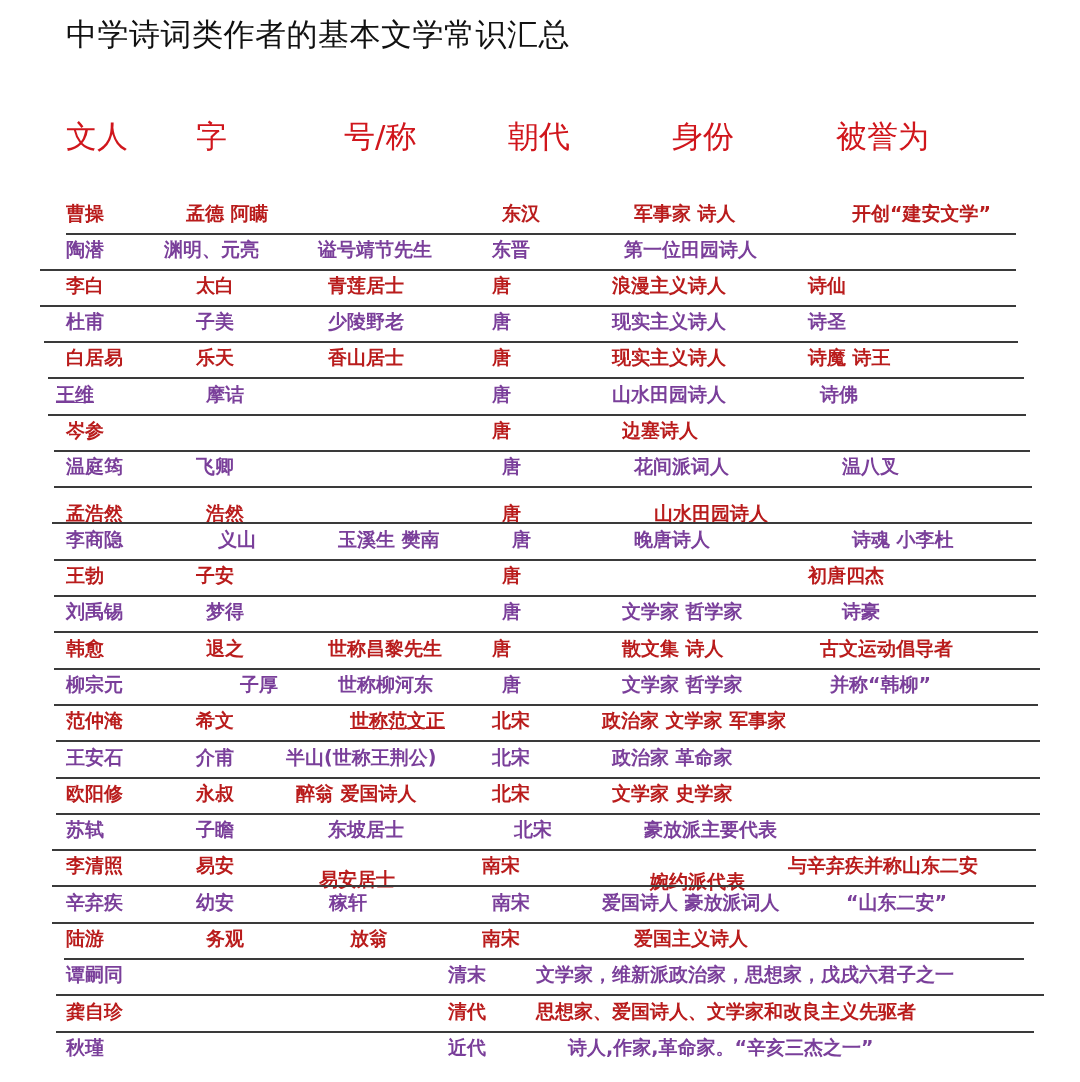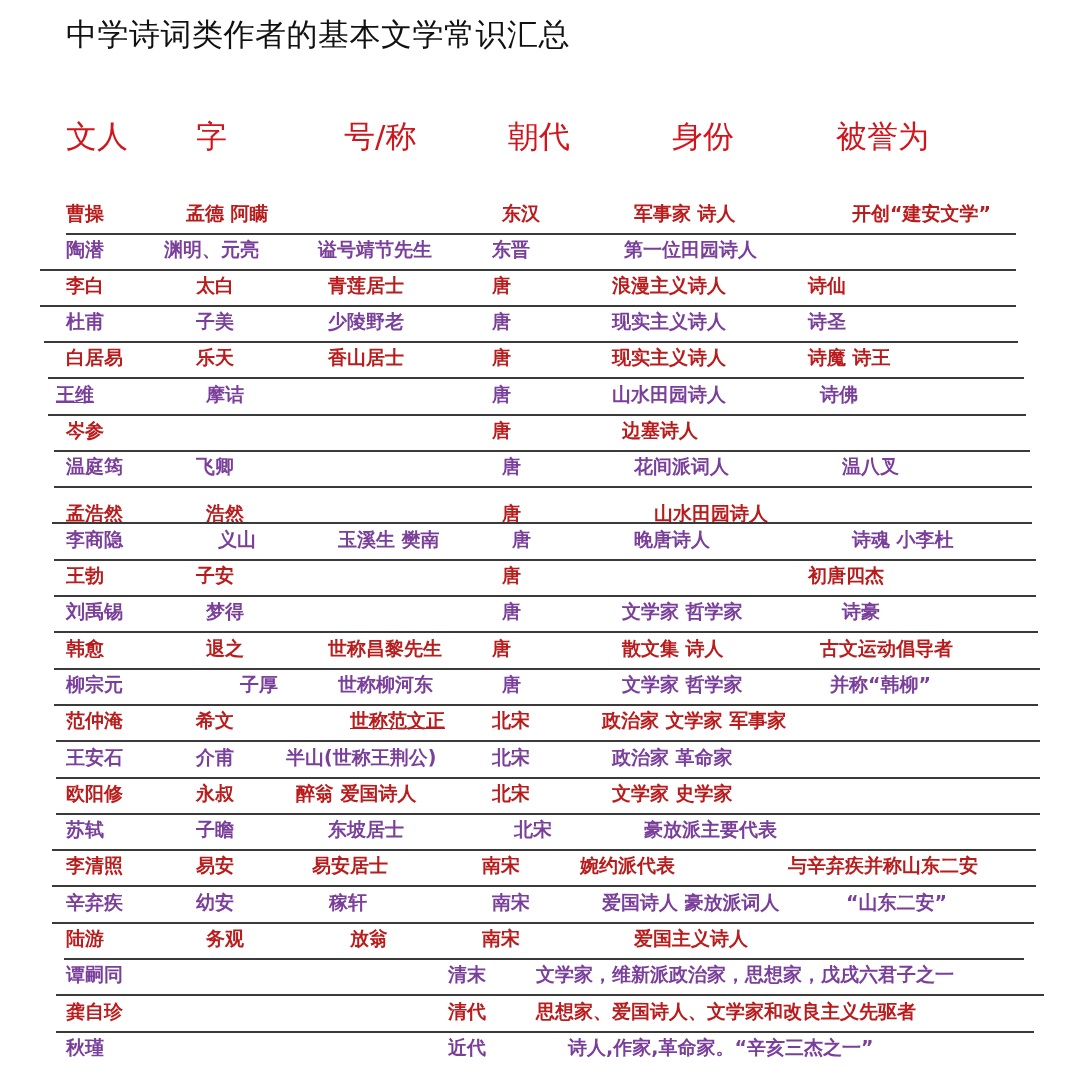--- a/index.html
+++ b/index.html
@@ -169,23 +169,23 @@
       <span class="cell" style="left: 66px;">苏轼</span>
       <span class="cell" style="left: 196px;">子瞻</span>
       <span class="cell" style="left: 328px;">东坡居士</span>
       <span class="cell" style="left: 514px;">北宋</span>
       <span class="cell" style="left: 644px;">豪放派主要代表</span>
     </div>
     <div class="rule" style="left: 52px; width: 984px; top: 849px;"></div>
     <div class="row black" style="top: 847px;">
       <span class="cell" style="left: 66px;">李清照</span>
       <span class="cell" style="left: 196px;">易安</span>
-      <span class="cell" style="left: 312px;">易安居士</span>
+      <span class="cell" style="left: 319px; margin-top: 14px;">易安居士</span>
       <span class="cell" style="left: 482px;">南宋</span>
-      <span class="cell" style="left: 580px;">婉约派代表</span>
+      <span class="cell" style="left: 650px; margin-top: 16px;">婉约派代表</span>
       <span class="cell" style="left: 788px;">与辛弃疾并称山东二安</span>
     </div>
     <div class="rule" style="left: 52px; width: 984px; top: 885px;"></div>
     <div class="row purple" style="top: 884px;">
       <span class="cell" style="left: 66px;">辛弃疾</span>
       <span class="cell" style="left: 196px;">幼安</span>
       <span class="cell" style="left: 329px;">稼轩</span>
       <span class="cell" style="left: 492px;">南宋</span>
       <span class="cell" style="left: 602px;">爱国诗人 豪放派词人</span>
       <span class="cell" style="left: 846px;">“山东二安”</span>

